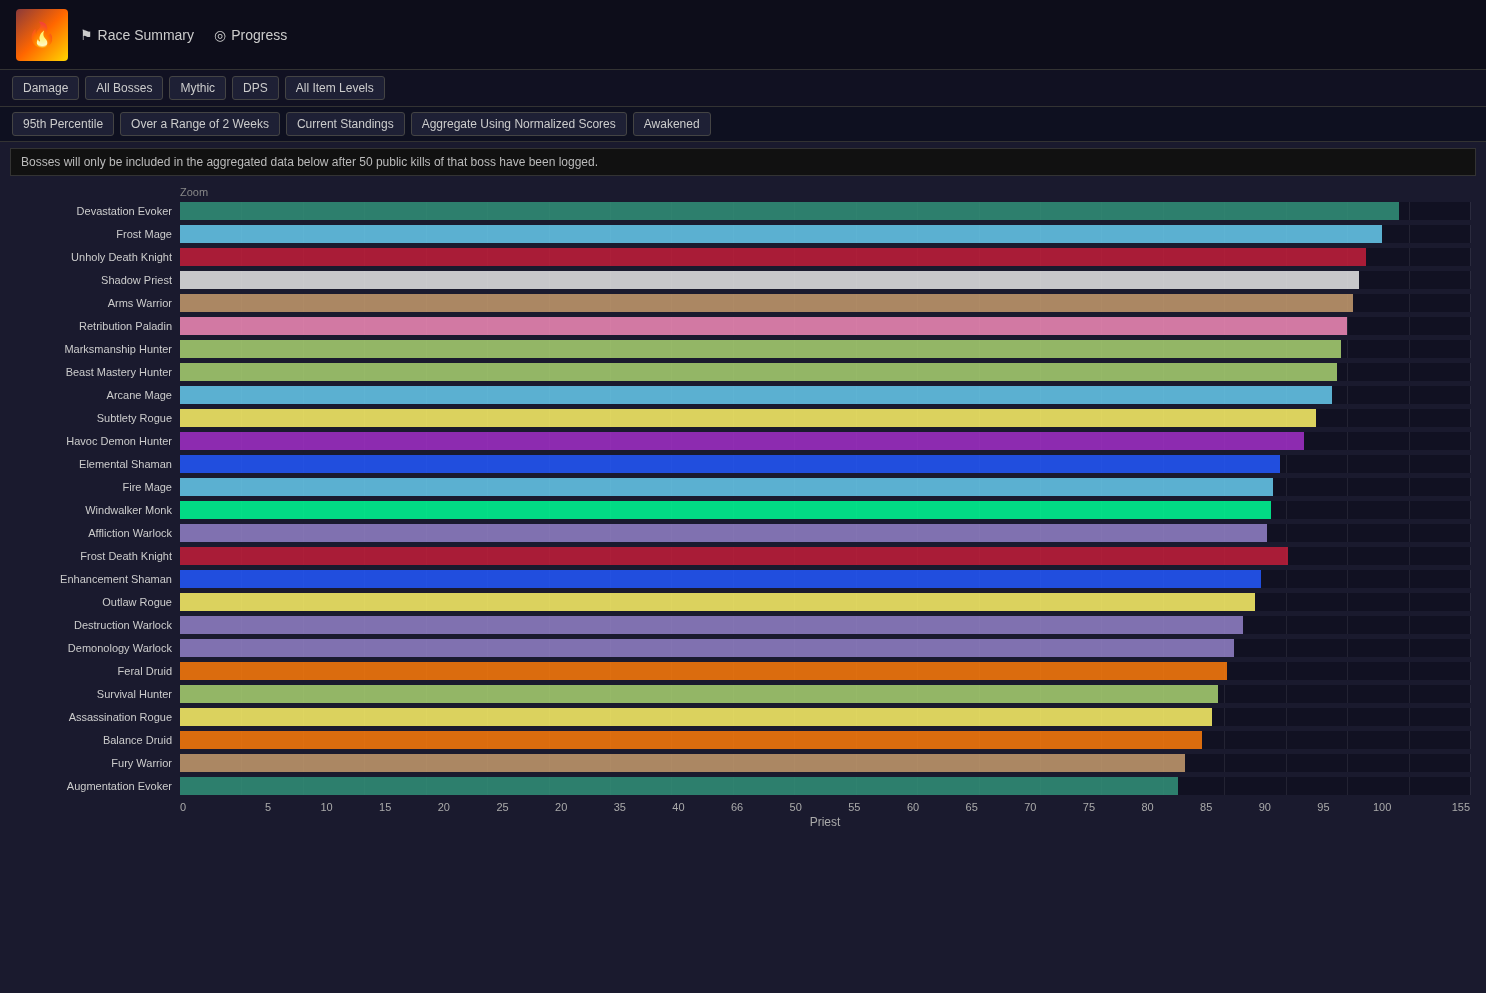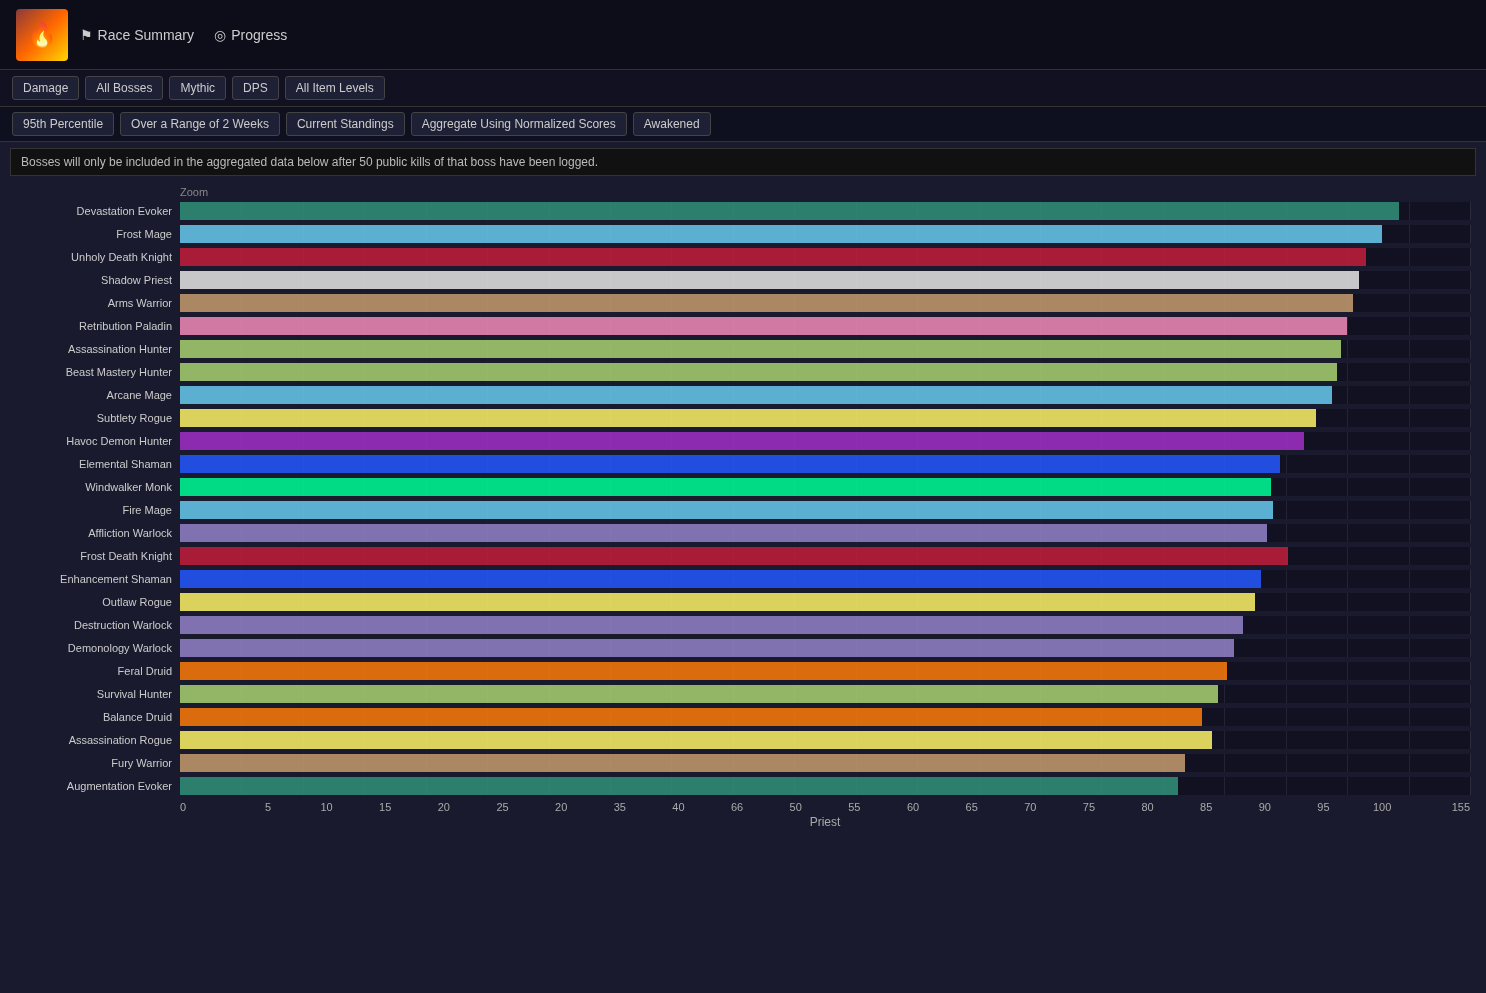--- a/index.html
+++ b/index.html
@@ -376,21 +376,21 @@
               <div class="grid-line" style="left: 80.9524%;"></div>
               <div class="grid-line" style="left: 85.7143%;"></div>
               <div class="grid-line" style="left: 90.4762%;"></div>
               <div class="grid-line" style="left: 95.2381%;"></div>
               <div class="grid-line" style="left: 100%;"></div>
             </div>
             <div class="bar" style="width: 90.4762%; background-color: rgb(245, 140, 186); opacity: 0.85;"></div>
           </div>
         </div>
         <div class="chart-row">
-          <div class="spec-label">Assassination Hunter</div>
+          <div class="spec-label">Marksmanship Hunter</div>
           <div class="bar-area">
             <div class="grid-lines">
               <div class="grid-line" style="left: 4.7619%;"></div>
               <div class="grid-line" style="left: 9.52381%;"></div>
               <div class="grid-line" style="left: 14.2857%;"></div>
               <div class="grid-line" style="left: 19.0476%;"></div>
               <div class="grid-line" style="left: 23.8095%;"></div>
               <div class="grid-line" style="left: 28.5714%;"></div>
               <div class="grid-line" style="left: 33.3333%;"></div>
               <div class="grid-line" style="left: 38.0952%;"></div>
@@ -550,20 +550,49 @@
               <div class="grid-line" style="left: 80.9524%;"></div>
               <div class="grid-line" style="left: 85.7143%;"></div>
               <div class="grid-line" style="left: 90.4762%;"></div>
               <div class="grid-line" style="left: 95.2381%;"></div>
               <div class="grid-line" style="left: 100%;"></div>
             </div>
             <div class="bar" style="width: 85.2381%; background-color: rgb(36, 89, 255); opacity: 0.85;"></div>
           </div>
         </div>
         <div class="chart-row">
+          <div class="spec-label">Fire Mage</div>
+          <div class="bar-area">
+            <div class="grid-lines">
+              <div class="grid-line" style="left: 4.7619%;"></div>
+              <div class="grid-line" style="left: 9.52381%;"></div>
+              <div class="grid-line" style="left: 14.2857%;"></div>
+              <div class="grid-line" style="left: 19.0476%;"></div>
+              <div class="grid-line" style="left: 23.8095%;"></div>
+              <div class="grid-line" style="left: 28.5714%;"></div>
+              <div class="grid-line" style="left: 33.3333%;"></div>
+              <div class="grid-line" style="left: 38.0952%;"></div>
+              <div class="grid-line" style="left: 42.8571%;"></div>
+              <div class="grid-line" style="left: 47.619%;"></div>
+              <div class="grid-line" style="left: 52.381%;"></div>
+              <div class="grid-line" style="left: 57.1429%;"></div>
+              <div class="grid-line" style="left: 61.9048%;"></div>
+              <div class="grid-line" style="left: 66.6667%;"></div>
+              <div class="grid-line" style="left: 71.4286%;"></div>
+              <div class="grid-line" style="left: 76.1905%;"></div>
+              <div class="grid-line" style="left: 80.9524%;"></div>
+              <div class="grid-line" style="left: 85.7143%;"></div>
+              <div class="grid-line" style="left: 90.4762%;"></div>
+              <div class="grid-line" style="left: 95.2381%;"></div>
+              <div class="grid-line" style="left: 100%;"></div>
+            </div>
+            <div class="bar" style="width: 84.7619%; background-color: rgb(105, 204, 240); opacity: 0.85;"></div>
+          </div>
+        </div>
+        <div class="chart-row">
           <div class="spec-label">Windwalker Monk</div>
           <div class="bar-area">
             <div class="grid-lines">
               <div class="grid-line" style="left: 4.7619%;"></div>
               <div class="grid-line" style="left: 9.52381%;"></div>
               <div class="grid-line" style="left: 14.2857%;"></div>
               <div class="grid-line" style="left: 19.0476%;"></div>
               <div class="grid-line" style="left: 23.8095%;"></div>
               <div class="grid-line" style="left: 28.5714%;"></div>
               <div class="grid-line" style="left: 33.3333%;"></div>
@@ -579,49 +608,20 @@
               <div class="grid-line" style="left: 80.9524%;"></div>
               <div class="grid-line" style="left: 85.7143%;"></div>
               <div class="grid-line" style="left: 90.4762%;"></div>
               <div class="grid-line" style="left: 95.2381%;"></div>
               <div class="grid-line" style="left: 100%;"></div>
             </div>
             <div class="bar" style="width: 84.5714%; background-color: rgb(0, 255, 150); opacity: 0.85;"></div>
           </div>
         </div>
         <div class="chart-row">
-          <div class="spec-label">Fire Mage</div>
-          <div class="bar-area">
-            <div class="grid-lines">
-              <div class="grid-line" style="left: 4.7619%;"></div>
-              <div class="grid-line" style="left: 9.52381%;"></div>
-              <div class="grid-line" style="left: 14.2857%;"></div>
-              <div class="grid-line" style="left: 19.0476%;"></div>
-              <div class="grid-line" style="left: 23.8095%;"></div>
-              <div class="grid-line" style="left: 28.5714%;"></div>
-              <div class="grid-line" style="left: 33.3333%;"></div>
-              <div class="grid-line" style="left: 38.0952%;"></div>
-              <div class="grid-line" style="left: 42.8571%;"></div>
-              <div class="grid-line" style="left: 47.619%;"></div>
-              <div class="grid-line" style="left: 52.381%;"></div>
-              <div class="grid-line" style="left: 57.1429%;"></div>
-              <div class="grid-line" style="left: 61.9048%;"></div>
-              <div class="grid-line" style="left: 66.6667%;"></div>
-              <div class="grid-line" style="left: 71.4286%;"></div>
-              <div class="grid-line" style="left: 76.1905%;"></div>
-              <div class="grid-line" style="left: 80.9524%;"></div>
-              <div class="grid-line" style="left: 85.7143%;"></div>
-              <div class="grid-line" style="left: 90.4762%;"></div>
-              <div class="grid-line" style="left: 95.2381%;"></div>
-              <div class="grid-line" style="left: 100%;"></div>
-            </div>
-            <div class="bar" style="width: 84.7619%; background-color: rgb(105, 204, 240); opacity: 0.85;"></div>
-          </div>
-        </div>
-        <div class="chart-row">
           <div class="spec-label">Affliction Warlock</div>
           <div class="bar-area">
             <div class="grid-lines">
               <div class="grid-line" style="left: 4.7619%;"></div>
               <div class="grid-line" style="left: 9.52381%;"></div>
               <div class="grid-line" style="left: 14.2857%;"></div>
               <div class="grid-line" style="left: 19.0476%;"></div>
               <div class="grid-line" style="left: 23.8095%;"></div>
               <div class="grid-line" style="left: 28.5714%;"></div>
               <div class="grid-line" style="left: 33.3333%;"></div>
@@ -840,20 +840,49 @@
               <div class="grid-line" style="left: 80.9524%;"></div>
               <div class="grid-line" style="left: 85.7143%;"></div>
               <div class="grid-line" style="left: 90.4762%;"></div>
               <div class="grid-line" style="left: 95.2381%;"></div>
               <div class="grid-line" style="left: 100%;"></div>
             </div>
             <div class="bar" style="width: 80.4762%; background-color: rgb(170, 211, 114); opacity: 0.85;"></div>
           </div>
         </div>
         <div class="chart-row">
+          <div class="spec-label">Assassination Rogue</div>
+          <div class="bar-area">
+            <div class="grid-lines">
+              <div class="grid-line" style="left: 4.7619%;"></div>
+              <div class="grid-line" style="left: 9.52381%;"></div>
+              <div class="grid-line" style="left: 14.2857%;"></div>
+              <div class="grid-line" style="left: 19.0476%;"></div>
+              <div class="grid-line" style="left: 23.8095%;"></div>
+              <div class="grid-line" style="left: 28.5714%;"></div>
+              <div class="grid-line" style="left: 33.3333%;"></div>
+              <div class="grid-line" style="left: 38.0952%;"></div>
+              <div class="grid-line" style="left: 42.8571%;"></div>
+              <div class="grid-line" style="left: 47.619%;"></div>
+              <div class="grid-line" style="left: 52.381%;"></div>
+              <div class="grid-line" style="left: 57.1429%;"></div>
+              <div class="grid-line" style="left: 61.9048%;"></div>
+              <div class="grid-line" style="left: 66.6667%;"></div>
+              <div class="grid-line" style="left: 71.4286%;"></div>
+              <div class="grid-line" style="left: 76.1905%;"></div>
+              <div class="grid-line" style="left: 80.9524%;"></div>
+              <div class="grid-line" style="left: 85.7143%;"></div>
+              <div class="grid-line" style="left: 90.4762%;"></div>
+              <div class="grid-line" style="left: 95.2381%;"></div>
+              <div class="grid-line" style="left: 100%;"></div>
+            </div>
+            <div class="bar" style="width: 80%; background-color: rgb(255, 245, 105); opacity: 0.85;"></div>
+          </div>
+        </div>
+        <div class="chart-row">
           <div class="spec-label">Balance Druid</div>
           <div class="bar-area">
             <div class="grid-lines">
               <div class="grid-line" style="left: 4.7619%;"></div>
               <div class="grid-line" style="left: 9.52381%;"></div>
               <div class="grid-line" style="left: 14.2857%;"></div>
               <div class="grid-line" style="left: 19.0476%;"></div>
               <div class="grid-line" style="left: 23.8095%;"></div>
               <div class="grid-line" style="left: 28.5714%;"></div>
               <div class="grid-line" style="left: 33.3333%;"></div>
@@ -866,49 +895,20 @@
               <div class="grid-line" style="left: 66.6667%;"></div>
               <div class="grid-line" style="left: 71.4286%;"></div>
               <div class="grid-line" style="left: 76.1905%;"></div>
               <div class="grid-line" style="left: 80.9524%;"></div>
               <div class="grid-line" style="left: 85.7143%;"></div>
               <div class="grid-line" style="left: 90.4762%;"></div>
               <div class="grid-line" style="left: 95.2381%;"></div>
               <div class="grid-line" style="left: 100%;"></div>
             </div>
             <div class="bar" style="width: 79.2381%; background-color: rgb(255, 125, 10); opacity: 0.85;"></div>
-          </div>
-        </div>
-        <div class="chart-row">
-          <div class="spec-label">Assassination Rogue</div>
-          <div class="bar-area">
-            <div class="grid-lines">
-              <div class="grid-line" style="left: 4.7619%;"></div>
-              <div class="grid-line" style="left: 9.52381%;"></div>
-              <div class="grid-line" style="left: 14.2857%;"></div>
-              <div class="grid-line" style="left: 19.0476%;"></div>
-              <div class="grid-line" style="left: 23.8095%;"></div>
-              <div class="grid-line" style="left: 28.5714%;"></div>
-              <div class="grid-line" style="left: 33.3333%;"></div>
-              <div class="grid-line" style="left: 38.0952%;"></div>
-              <div class="grid-line" style="left: 42.8571%;"></div>
-              <div class="grid-line" style="left: 47.619%;"></div>
-              <div class="grid-line" style="left: 52.381%;"></div>
-              <div class="grid-line" style="left: 57.1429%;"></div>
-              <div class="grid-line" style="left: 61.9048%;"></div>
-              <div class="grid-line" style="left: 66.6667%;"></div>
-              <div class="grid-line" style="left: 71.4286%;"></div>
-              <div class="grid-line" style="left: 76.1905%;"></div>
-              <div class="grid-line" style="left: 80.9524%;"></div>
-              <div class="grid-line" style="left: 85.7143%;"></div>
-              <div class="grid-line" style="left: 90.4762%;"></div>
-              <div class="grid-line" style="left: 95.2381%;"></div>
-              <div class="grid-line" style="left: 100%;"></div>
-            </div>
-            <div class="bar" style="width: 80%; background-color: rgb(255, 245, 105); opacity: 0.85;"></div>
           </div>
         </div>
         <div class="chart-row">
           <div class="spec-label">Fury Warrior</div>
           <div class="bar-area">
             <div class="grid-lines">
               <div class="grid-line" style="left: 4.7619%;"></div>
               <div class="grid-line" style="left: 9.52381%;"></div>
               <div class="grid-line" style="left: 14.2857%;"></div>
               <div class="grid-line" style="left: 19.0476%;"></div>

